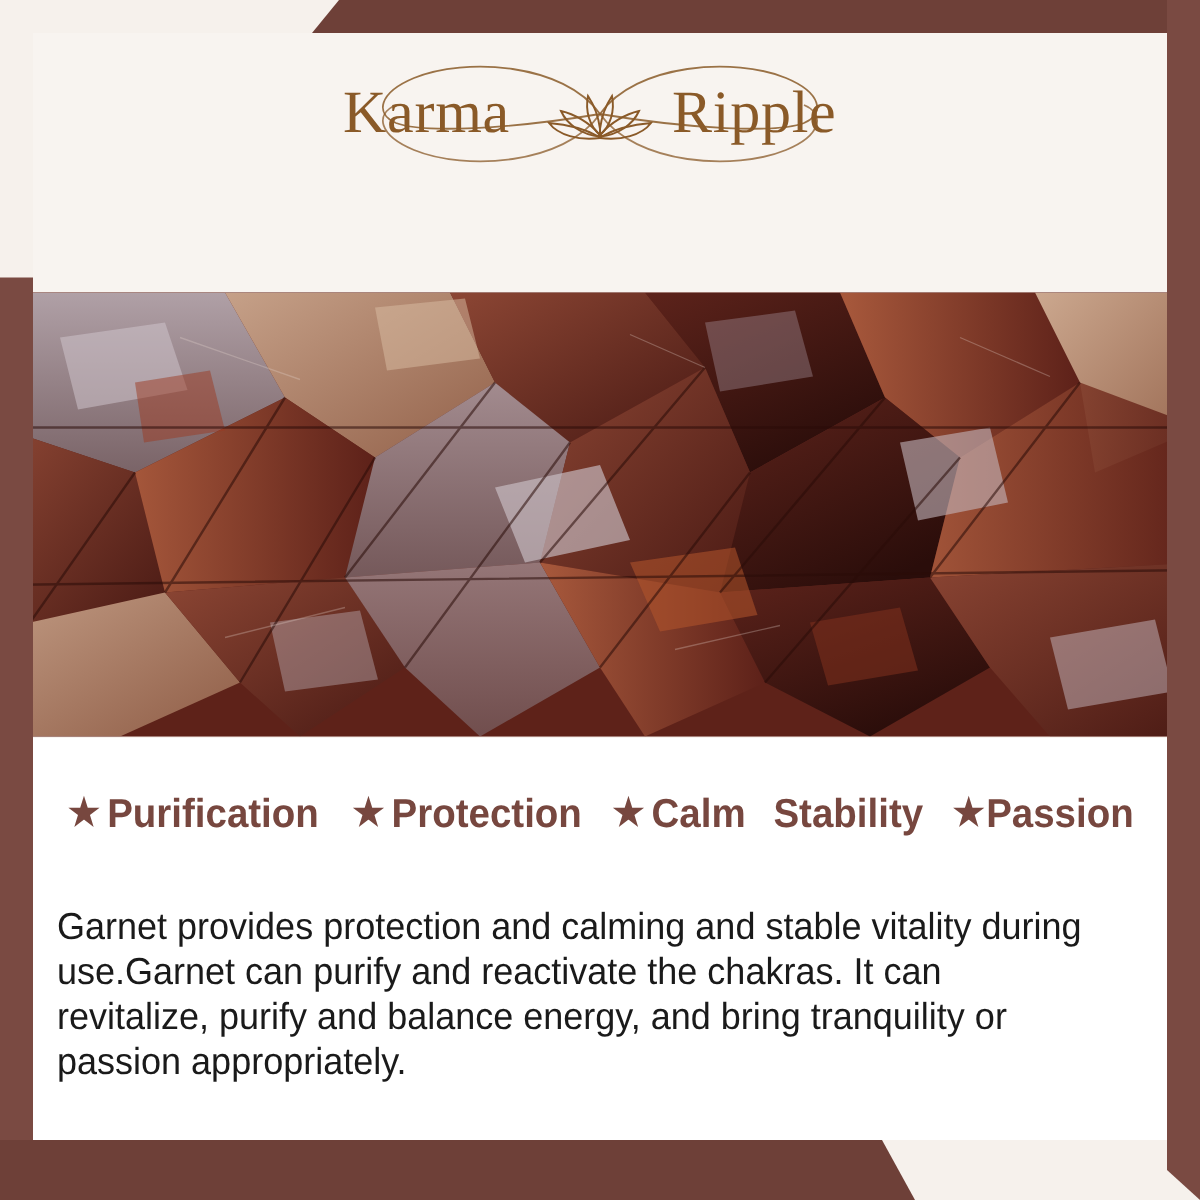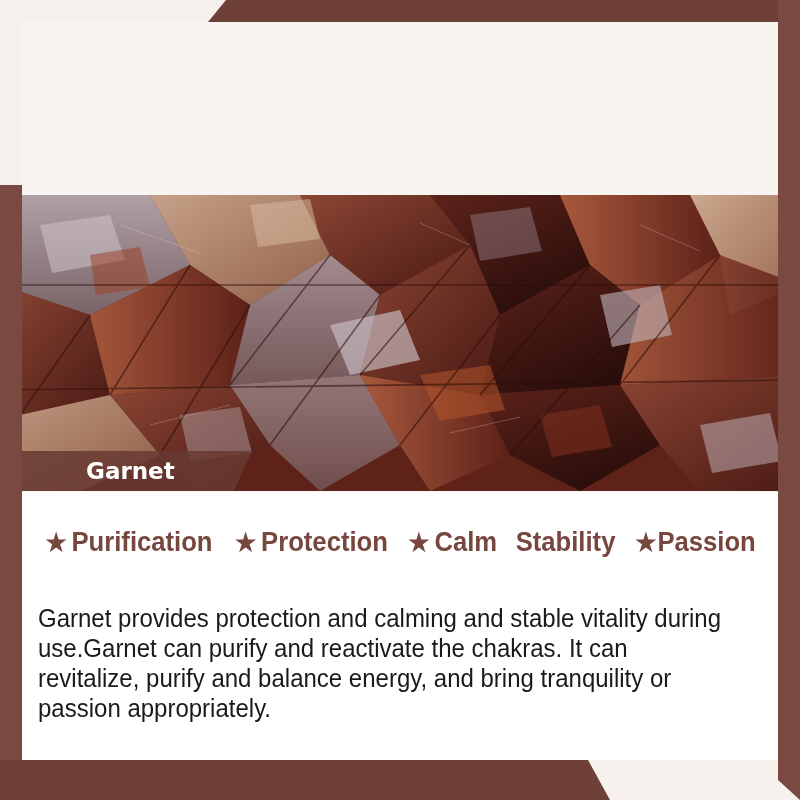--- a/index.html
+++ b/index.html
@@ -206,20 +206,40 @@
     text-align: left;
   }
 </style>
 </head>
 <body>
 
 <div id="infographic">
 
   <div class="page-panel"></div>
 
+  <div class="logo-block">
+    <svg class="logo-svg" width="420" height="96" viewBox="0 0 420 96">
+      <g fill="none" stroke="#8a5a28" stroke-width="1.2">
+        <path d="M210 48 C 186 14, 120 10, 86 24 C 62 34, 60 48, 74 54 C 92 61, 150 58, 210 48 Z" opacity="0.85"></path>
+        <path d="M210 48 C 234 14, 300 10, 334 24 C 358 34, 360 48, 346 54 C 328 61, 270 58, 210 48 Z" opacity="0.85"></path>
+        <path d="M210 48 C 186 82, 120 86, 86 72 C 62 62, 60 48, 74 42" opacity="0.75"></path>
+        <path d="M210 48 C 234 82, 300 86, 334 72 C 358 62, 360 48, 346 42" opacity="0.75"></path>
+      </g>
+      <g fill="none" stroke="#8a5a28" stroke-width="1.3">
+        <path d="M210 62 C 203 56, 200 46, 202 36 C 206 42, 209 50, 210 58 Z"></path>
+        <path d="M210 62 C 217 56, 220 46, 218 36 C 214 42, 211 50, 210 58 Z"></path>
+        <path d="M210 63 C 198 62, 188 55, 184 46 C 193 48, 203 54, 209 61 Z"></path>
+        <path d="M210 63 C 222 62, 232 55, 236 46 C 227 48, 217 54, 211 61 Z"></path>
+        <path d="M210 64 C 196 66, 182 62, 176 54 C 188 55, 200 58, 209 63 Z"></path>
+        <path d="M210 64 C 224 66, 238 62, 244 54 C 232 55, 220 58, 211 63 Z"></path>
+      </g>
+      <text class="logo-word" x="150" y="60" text-anchor="end">Karma</text>
+      <text class="logo-word" x="258" y="60" text-anchor="start">Ripple</text>
+    </svg>
+  </div>
 
 
   <div class="photo">
     <svg viewBox="0 0 800 296" preserveAspectRatio="none">
       <defs>
         <linearGradient id="gA" x1="0" y1="0" x2="1" y2="1">
           <stop offset="0" stop-color="#8c4634"></stop>
             <stop offset="1" stop-color="#4a1a14"></stop>
         </linearGradient>
         <linearGradient id="gB" x1="0" y1="0" x2="0" y2="1">
@@ -283,23 +303,20 @@
       </g>
       <g stroke="#e6d4cd" stroke-width="0.9" opacity="0.3" fill="none">
         <path d="M120 30 L 200 58 M420 28 L 470 50 M640 30 L 700 56"></path>
         <path d="M150 230 L 230 210 M450 238 L 520 222"></path>
       </g>
     </svg>
   </div>
 
   <div class="lower-panel"></div>
 
-  <div class="stone-band">
-    <span class="stone-band-label">Garnet</span>
-  </div>
 
   <div class="features">
     <span class="feature">
       <span class="star">★</span>
       <span>Purification</span>
     </span>
     <span class="feature">
       <span class="star">★</span>
       <span>Protection</span>
     </span>

